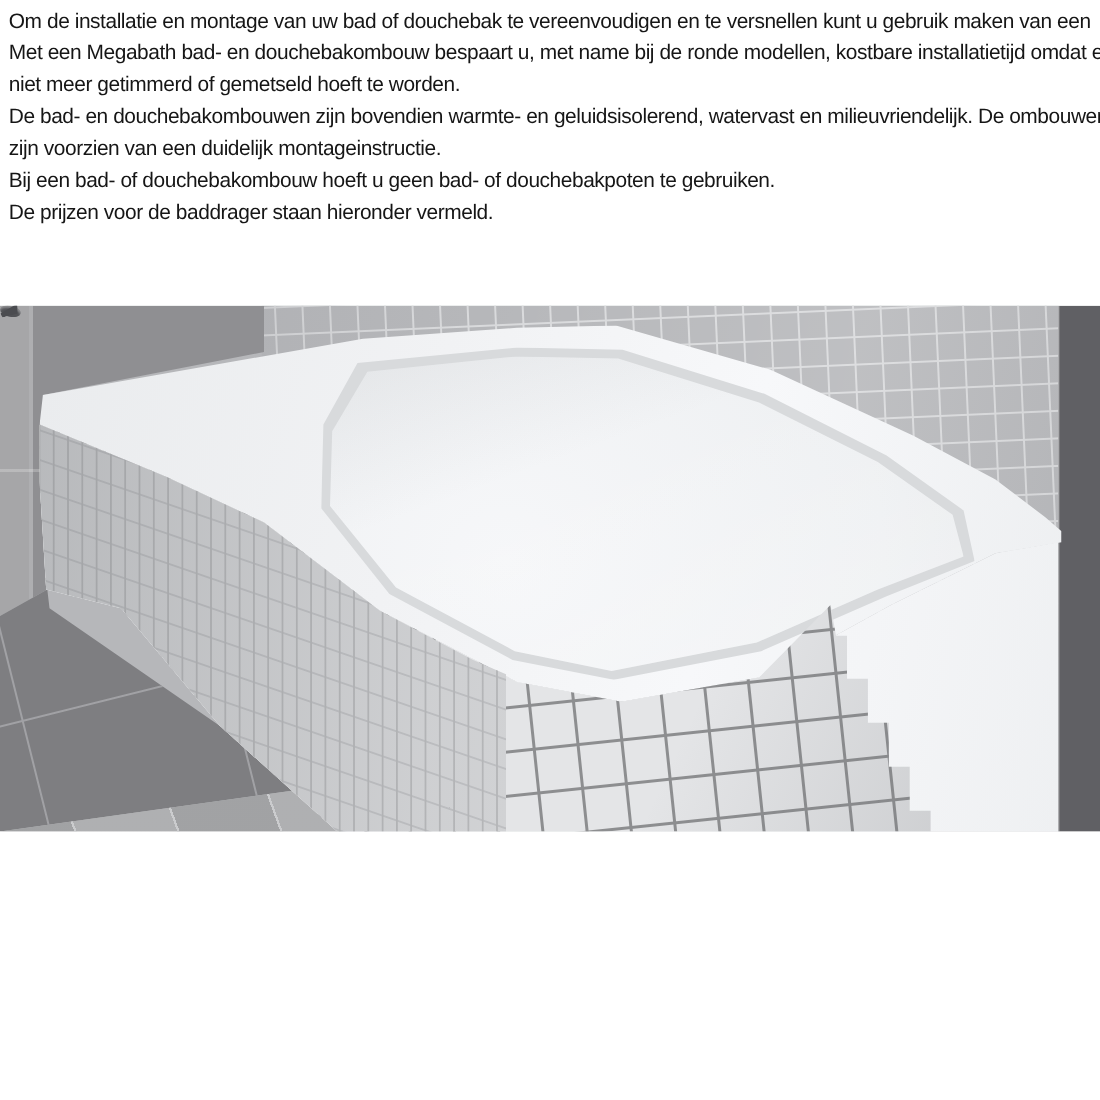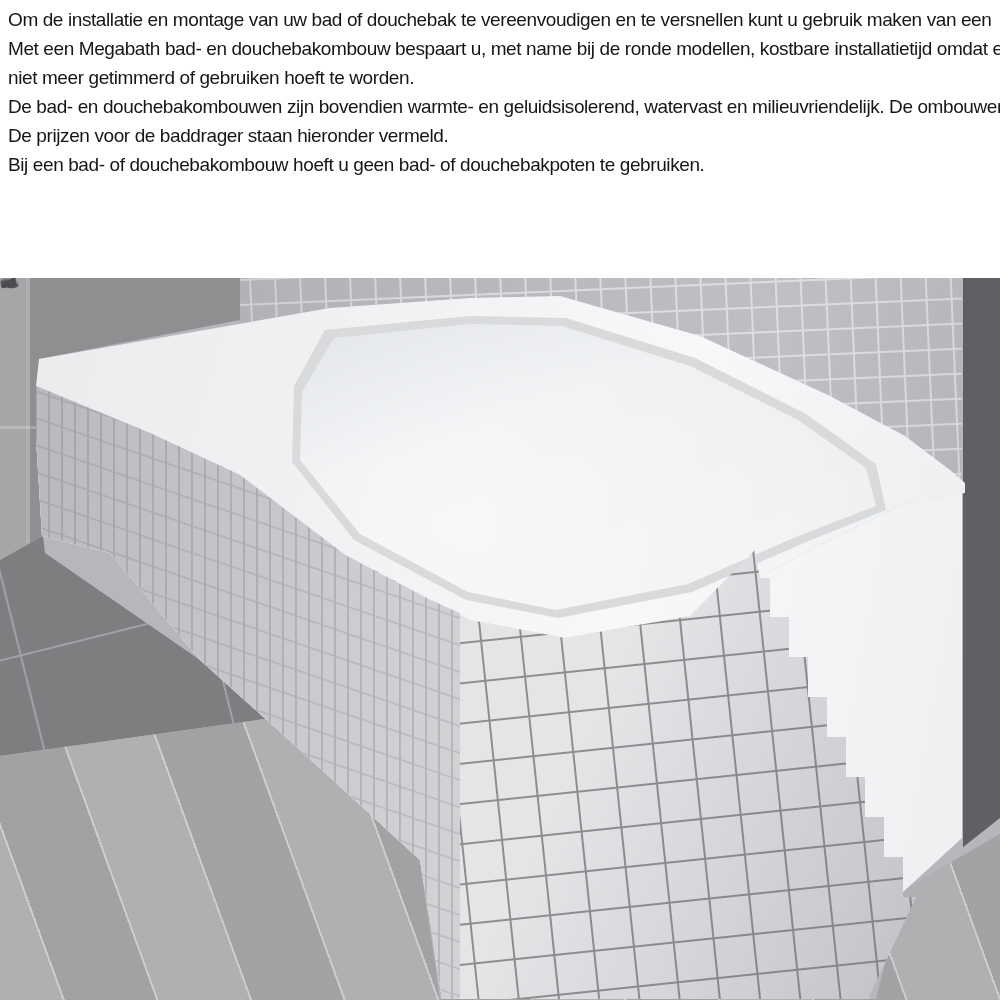--- a/index.html
+++ b/index.html
@@ -1,18 +1,18 @@
 <!DOCTYPE html>
 <html style="--page_bg: #ffffff; --text: #161616; --wall_left: #8f8f92; --wall_left_light: #a6a6a8; --mosaic_tile: #b6b7ba; --mosaic_grout: #d9dadc; --strip_light: #8d8d91; --strip_dark: #606064; --floor_dark: #7e7e81; --floor_dark_grout: #aaabae; --floor_plank: #aaabad; --floor_plank_line: #cbccce; --tub_white: #f1f2f4; --basin_edge: #d8dadc; --apron_bare: #f9fafb; --tile_large: #e4e5e7; --tile_large_grout: #8d8e90; --tile_small: #d7d8da; --tile_small_grout: #b9babc; --fitting_dark: #515256;"><head>
 <meta charset="utf-8">
 <style>
   * { margin:0; padding:0; box-sizing:border-box; }
   html,body { background:#fff; }
   .page {
-    position:relative; width:1000px; height:1000px; overflow:hidden;
+    position:relative; width:1000px; height:756px; overflow:hidden;
     background:var(--page_bg,#fff);
     font-family:"Liberation Sans","DejaVu Sans",sans-serif;
   }
   
   .intro { position:absolute; top:5px; left:8px; right:4px; }
   .line {
     font-size:19px; line-height:29px; letter-spacing:-0.4px;
     color:var(--text,#161616); white-space:nowrap; font-weight:500;
   }
   
@@ -124,24 +124,25 @@
   }
 </style>
 </head>
 <body>
 
 <div class="page">
 
   <div class="intro">
     <div class="line">Om de installatie en montage van uw bad of douchebak te vereenvoudigen en te versnellen kunt u gebruik maken van een</div>
     <div class="line">Met een Megabath bad- en douchebakombouw bespaart u, met name bij de ronde modellen, kostbare installatietijd omdat er</div>
-    <div class="line">niet meer getimmerd of gebruiken hoeft te worden.</div>
+    <div class="line">niet meer getimmerd of gemetseld hoeft te worden.</div>
     <div class="line">De bad- en douchebakombouwen zijn bovendien warmte- en geluidsisolerend, watervast en milieuvriendelijk. De ombouwen</div>
+    <div class="line">zijn voorzien van een duidelijk montageinstructie.</div>
+    <div class="line">Bij een bad- of douchebakombouw hoeft u geen bad- of douchebakpoten te gebruiken.</div>
     <div class="line">De prijzen voor de baddrager staan hieronder vermeld.</div>
-    <div class="line">Bij een bad- of douchebakombouw hoeft u geen bad- of douchebakpoten te gebruiken.</div>
   </div>
 
   <div class="photo">
     <div class="mosaic-wall">
         <div class="gridfill"></div>
       </div>
     <div class="mosaic-shade"></div>
     <div class="wall-left"></div>
     <div class="floor-dark">
         <div class="gridfill"></div>

